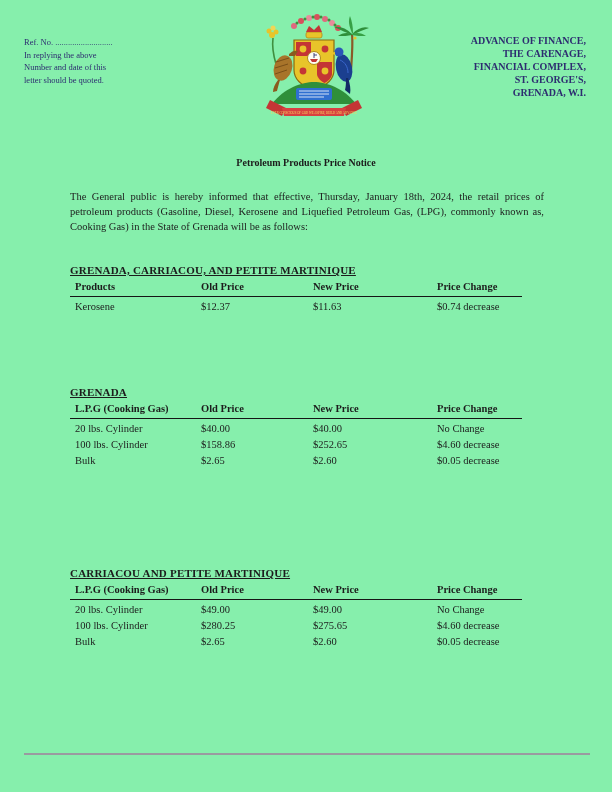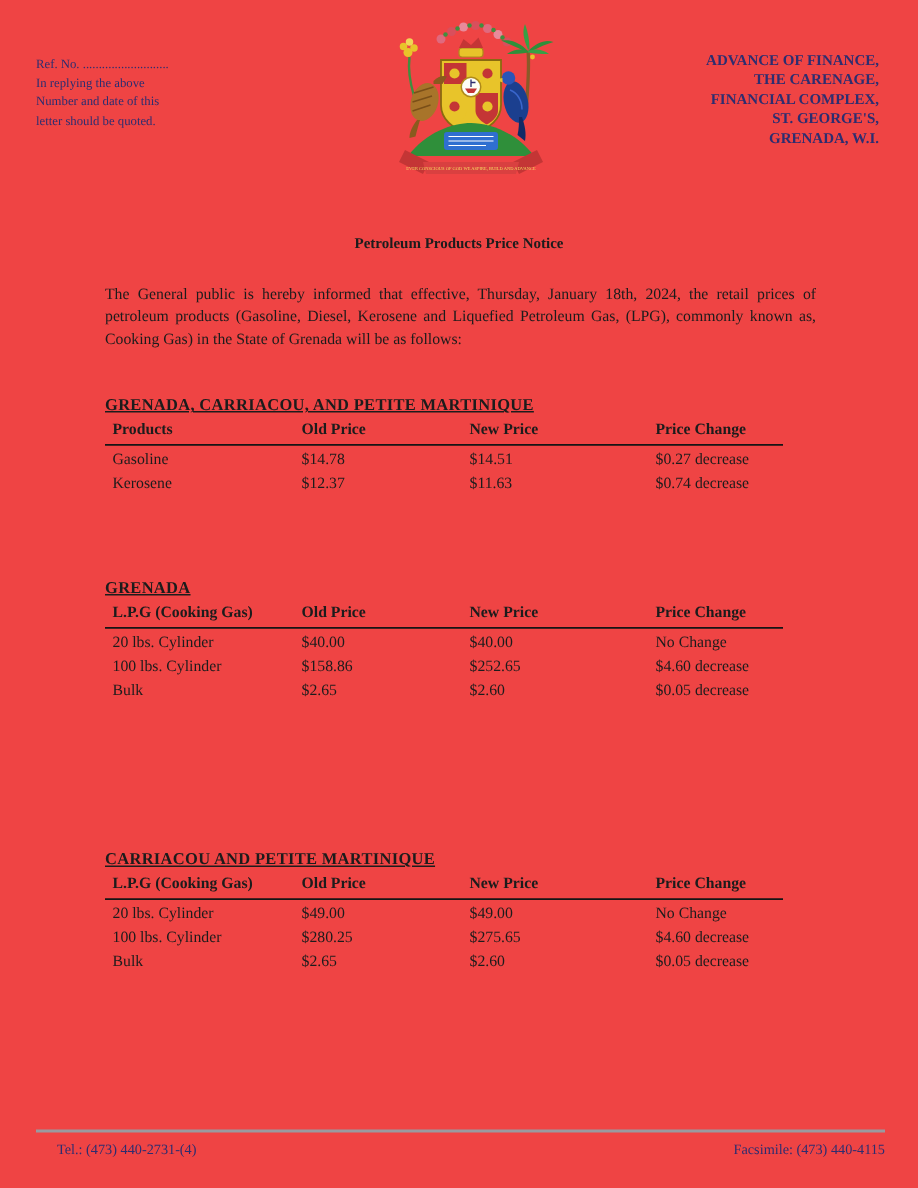--- a/index.html
+++ b/index.html
@@ -1,20 +1,20 @@
 <!DOCTYPE html>
 <html><head>
 <meta charset="utf-8">
 <style>
   * { margin:0; padding:0; box-sizing:border-box; }
   html,body { background:#ffffff; }
   .page {
     position:relative;
     width:612px; height:792px;
-    background:#ef4444;
+    background:#86efac;
     font-family:"Liberation Serif", serif;
     color:#1c1c1c;
     overflow:hidden;
   }
   
   .ref-block {
     position:absolute; left:24px; top:36px;
     width:112px;
     font-size:8.5px; line-height:12.5px;
     color:#2d2d70;
@@ -203,26 +203,20 @@
       <thead>
         <tr>
           <th>Products</th>
           <th>Old Price</th>
           <th>New Price</th>
           <th>Price Change</th>
         </tr>
       </thead>
       <tbody>
         <tr>
-          <td>Gasoline</td>
-          <td>$14.78</td>
-          <td>$14.51</td>
-          <td>$0.27 decrease</td>
-        </tr>
-        <tr>
           <td>Kerosene</td>
           <td>$12.37</td>
           <td>$11.63</td>
           <td>$0.74 decrease</td>
         </tr>
       </tbody>
     </table>
   </section>
 
   <section class="price-section section-2">
@@ -299,18 +293,14 @@
           <td>Bulk</td>
           <td>$2.65</td>
           <td>$2.60</td>
           <td>$0.05 decrease</td>
         </tr>
       </tbody>
     </table>
   </section>
 
   <div class="footer-rule"></div>
-  <div class="footer-text">
-    <span>Tel.: (473) 440-2731-(4)</span>
-    <span>Facsimile: (473) 440-4115</span>
-  </div>
 
 </div>
 
 </body></html>

